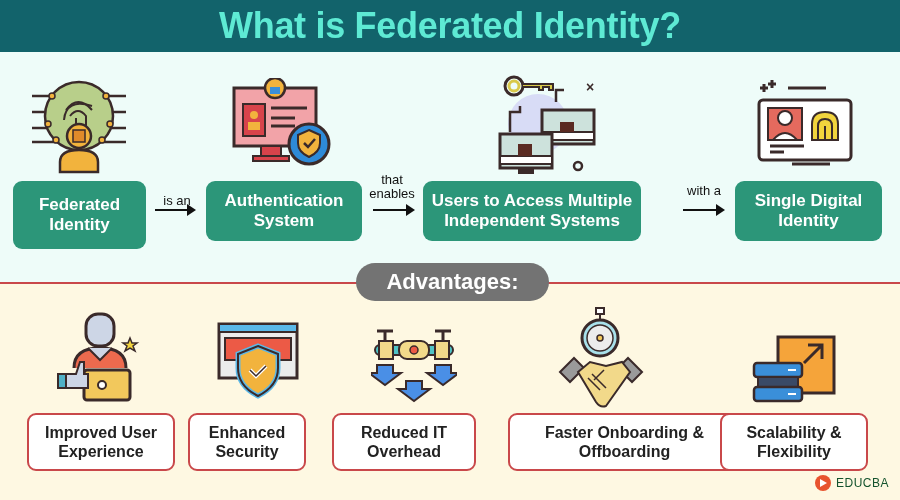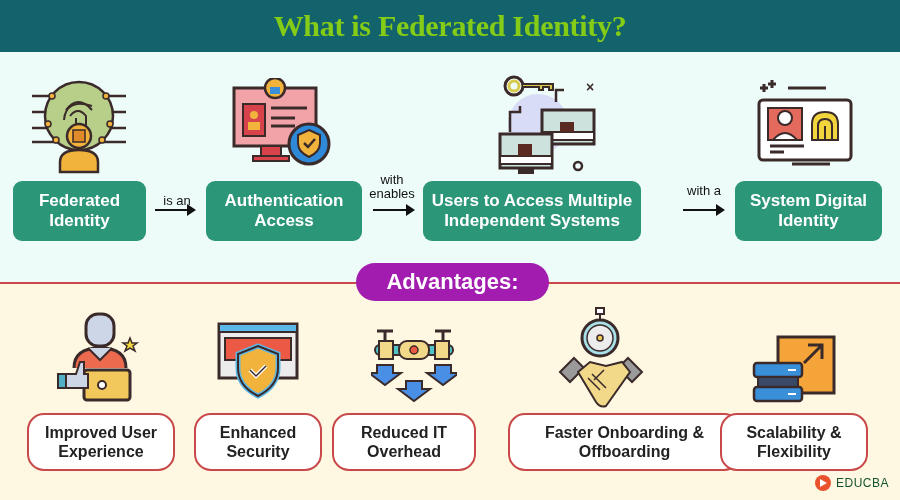--- a/index.html
+++ b/index.html
@@ -1,28 +1,28 @@
 <!DOCTYPE html>
 <html><head>
 <meta charset="utf-8">
 <style>
   * { box-sizing: border-box; margin: 0; padding: 0; }
   html, body { width: 900px; height: 500px; overflow: hidden; }
   body { font-family: "Liberation Sans", sans-serif; background: #eefcf9; position: relative; }
   .header { position: absolute; left: 0; top: 0; width: 900px; height: 52px; background: #12636b; display: flex; align-items: center; justify-content: center; }
-  .header h1 { color: #84cc16; font-size: 30px; font-weight: bold; letter-spacing: -0.3px; font-family: Liberation Serif, serif; }
+  .header h1 { color: #5eead4; font-size: 36px; font-weight: bold; letter-spacing: -0.3px; font-family: Liberation Sans, sans-serif; }
   .top { position: absolute; left: 0; top: 52px; width: 900px; height: 230px; background: #eefcf9; }
   .bottom { position: absolute; left: 0; top: 282px; width: 900px; height: 218px; background: #fef8e2; border-top: 2px solid #c9484a; }
   .icon { position: absolute; }
   .flow-box { position: absolute; background: #2c9679; color: #fff; border-radius: 9px; display: flex; align-items: center; justify-content: center; text-align: center; font-weight: bold; font-size: 17px; line-height: 20px; padding: 0 6px; }
   .conn { position: absolute; font-size: 13px; color: #111; text-align: center; line-height: 14px; }
   .arrow { position: absolute; height: 2px; background: #111; }
   .arrow::after { content: ""; position: absolute; right: -2px; top: -5px; border-left: 9px solid #111; border-top: 6px solid transparent; border-bottom: 6px solid transparent; }
-  .adv-pill { position: absolute; left: 356px; top: 263px; width: 193px; height: 38px; background: #a21caf; border-radius: 19px; color: #fff; font-weight: bold; font-size: 22px; display: flex; align-items: center; justify-content: center; }
-  .adv-box { position: absolute; top: 413px; height: 58px; background: #fff; border: 2px solid #c9484a; border-radius: 17px; display: flex; align-items: center; justify-content: center; text-align: center; font-weight: bold; font-size: 16px; line-height: 19px; color: #222; padding: 0 6px; }
+  .adv-pill { position: absolute; left: 356px; top: 263px; width: 193px; height: 38px; background: #737373; border-radius: 19px; color: #fff; font-weight: bold; font-size: 22px; display: flex; align-items: center; justify-content: center; }
+  .adv-box { position: absolute; top: 413px; height: 58px; background: #fff; border: 2px solid #c9484a; border-radius: 9px; display: flex; align-items: center; justify-content: center; text-align: center; font-weight: bold; font-size: 16px; line-height: 19px; color: #222; padding: 0 6px; }
   .logo { position: absolute; left: 814px; top: 474px; display: flex; align-items: center; gap: 4px; }
   .logo span { font-size: 12px; color: #14532d; letter-spacing: 0.5px; }
 </style>
 </head>
 <body>
 
 <div class="header">
   <h1>What is Federated Identity?</h1>
 </div>
 
@@ -107,40 +107,40 @@
   <circle cx="29" cy="42" r="7" fill="#fff" stroke="#3a2a2a" stroke-width="2"></circle>
   <path d="M17 64 q12 -14 24 0 z" fill="#fff" stroke="#3a2a2a" stroke-width="2"></path>
   <path d="M56 64 v-16 q0 -12 13 -12 q13 0 13 12 v16 z" fill="#f2d43d" stroke="#3a2a2a" stroke-width="2"></path>
   <path d="M62 64 v-14 q0 -7 7 -7 q7 0 7 7 v14 M69 64 v-14" fill="none" stroke="#3a2a2a" stroke-width="2"></path>
   <g stroke="#3a2a2a" stroke-width="3">
       <line x1="14" y1="70" x2="48" y2="70"></line>
       <line x1="14" y1="76" x2="28" y2="76"></line>
     </g>
 </svg>
 
-<div class="flow-box" style="left:13px;top:181px;width:133px;height:60px">
+<div class="flow-box" style="left:13px;top:181px;width:133px;height:68px">
     <span>Federated Identity</span>
   </div>
 <div class="conn" style="left:155px;top:194px;width:44px">is an</div>
 <div class="arrow" style="left:155px;top:209px;width:39px"></div>
 
 <div class="flow-box" style="left:206px;top:181px;width:156px;height:60px">
-    <span>Authentication Access</span>
-  </div>
-<div class="conn" style="left:362px;top:173px;width:60px;white-space:normal">with enables</div>
+    <span>Authentication System</span>
+  </div>
+<div class="conn" style="left:362px;top:173px;width:60px;white-space:normal">that enables</div>
 <div class="arrow" style="left:373px;top:209px;width:40px"></div>
 
 <div class="flow-box" style="left:423px;top:181px;width:218px;height:60px">
     <span>Users to Access Multiple Independent Systems</span>
   </div>
 <div class="conn" style="left:680px;top:184px;width:48px">with a</div>
 <div class="arrow" style="left:683px;top:209px;width:40px"></div>
 
 <div class="flow-box" style="left:735px;top:181px;width:147px;height:60px">
-    <span>System Digital Identity</span>
+    <span>Single Digital Identity</span>
   </div>
 
 <div class="adv-pill">Advantages:</div>
 
 <svg class="icon" style="left:56px;top:312px" width="84" height="90" viewBox="0 0 84 90">
   <rect x="30" y="2" width="28" height="32" rx="12" fill="#cdd6e6" stroke="#3a2a2a" stroke-width="3"></rect>
   <path d="M18 56 q0 -20 26 -20 q26 0 26 20" fill="#ec6a4e" stroke="#3a2a2a" stroke-width="3"></path>
   <path d="M32 36 l12 12 l12 -12" fill="#cdd6e6" stroke="#3a2a2a" stroke-width="2"></path>
   <path d="M74 26 l2 5 l5 0 l-4 3 l2 5 l-5 -3 l-5 3 l2 -5 l-4 -3 l5 0 z" fill="#f2d43d" stroke="#3a2a2a" stroke-width="1.5"></path>
   <rect x="28" y="58" width="46" height="30" rx="3" fill="#f2c85c" stroke="#3a2a2a" stroke-width="3"></rect>
@@ -194,21 +194,21 @@
   <rect x="2" y="28" width="48" height="14" rx="3" fill="#3a8fd9" stroke="#3a2a2a" stroke-width="2.5"></rect>
   <rect x="6" y="42" width="40" height="10" fill="#3a4a66" stroke="#3a2a2a" stroke-width="2"></rect>
   <rect x="2" y="52" width="48" height="14" rx="3" fill="#3a8fd9" stroke="#3a2a2a" stroke-width="2.5"></rect>
   <line x1="36" y1="35" x2="44" y2="35" stroke="#fff" stroke-width="2"></line>
   <line x1="36" y1="59" x2="44" y2="59" stroke="#fff" stroke-width="2"></line>
 </svg>
 
 <div class="adv-box" style="left:27px;width:148px">
     <span>Improved User Experience</span>
   </div>
-<div class="adv-box" style="left:194px;width:128px">
+<div class="adv-box" style="left:188px;width:118px">
     <span>Enhanced Security</span>
   </div>
 <div class="adv-box" style="left:332px;width:144px">
     <span>Reduced IT Overhead</span>
   </div>
 <div class="adv-box" style="left:508px;width:233px">
     <span>Faster Onboarding &amp; Offboarding</span>
   </div>
 <div class="adv-box" style="left:720px;width:148px">
     <span>Scalability &amp; Flexibility</span>

